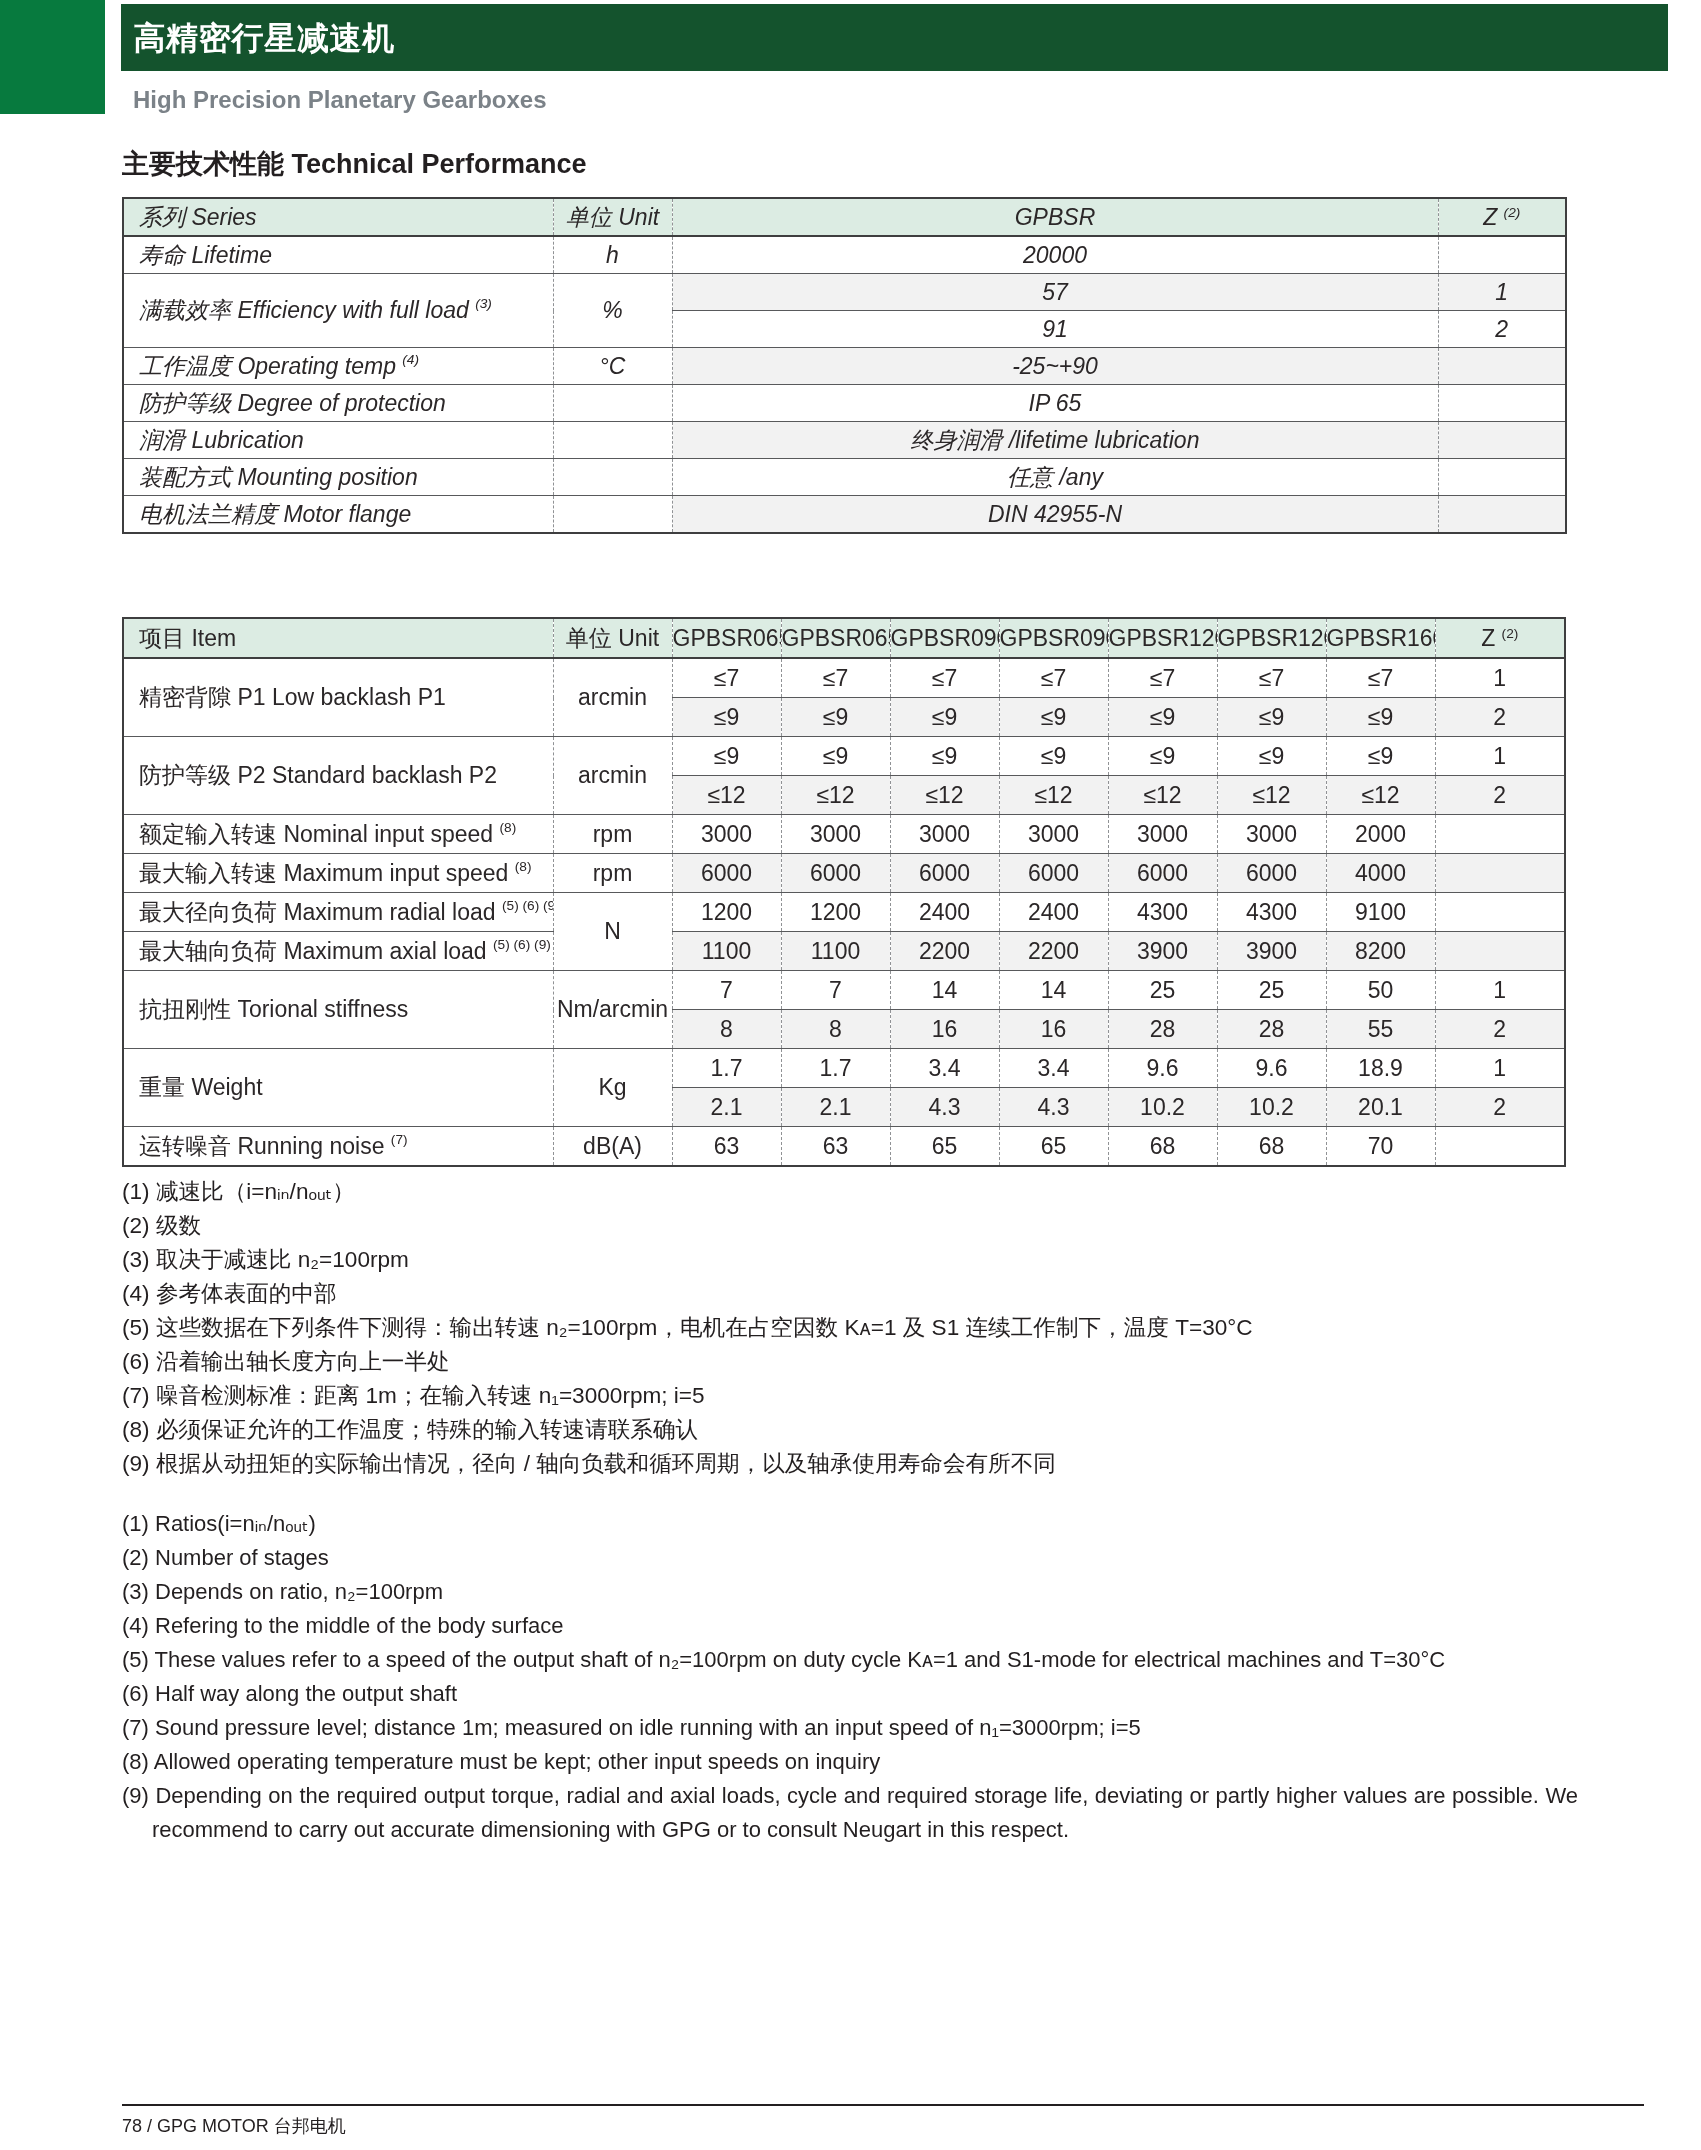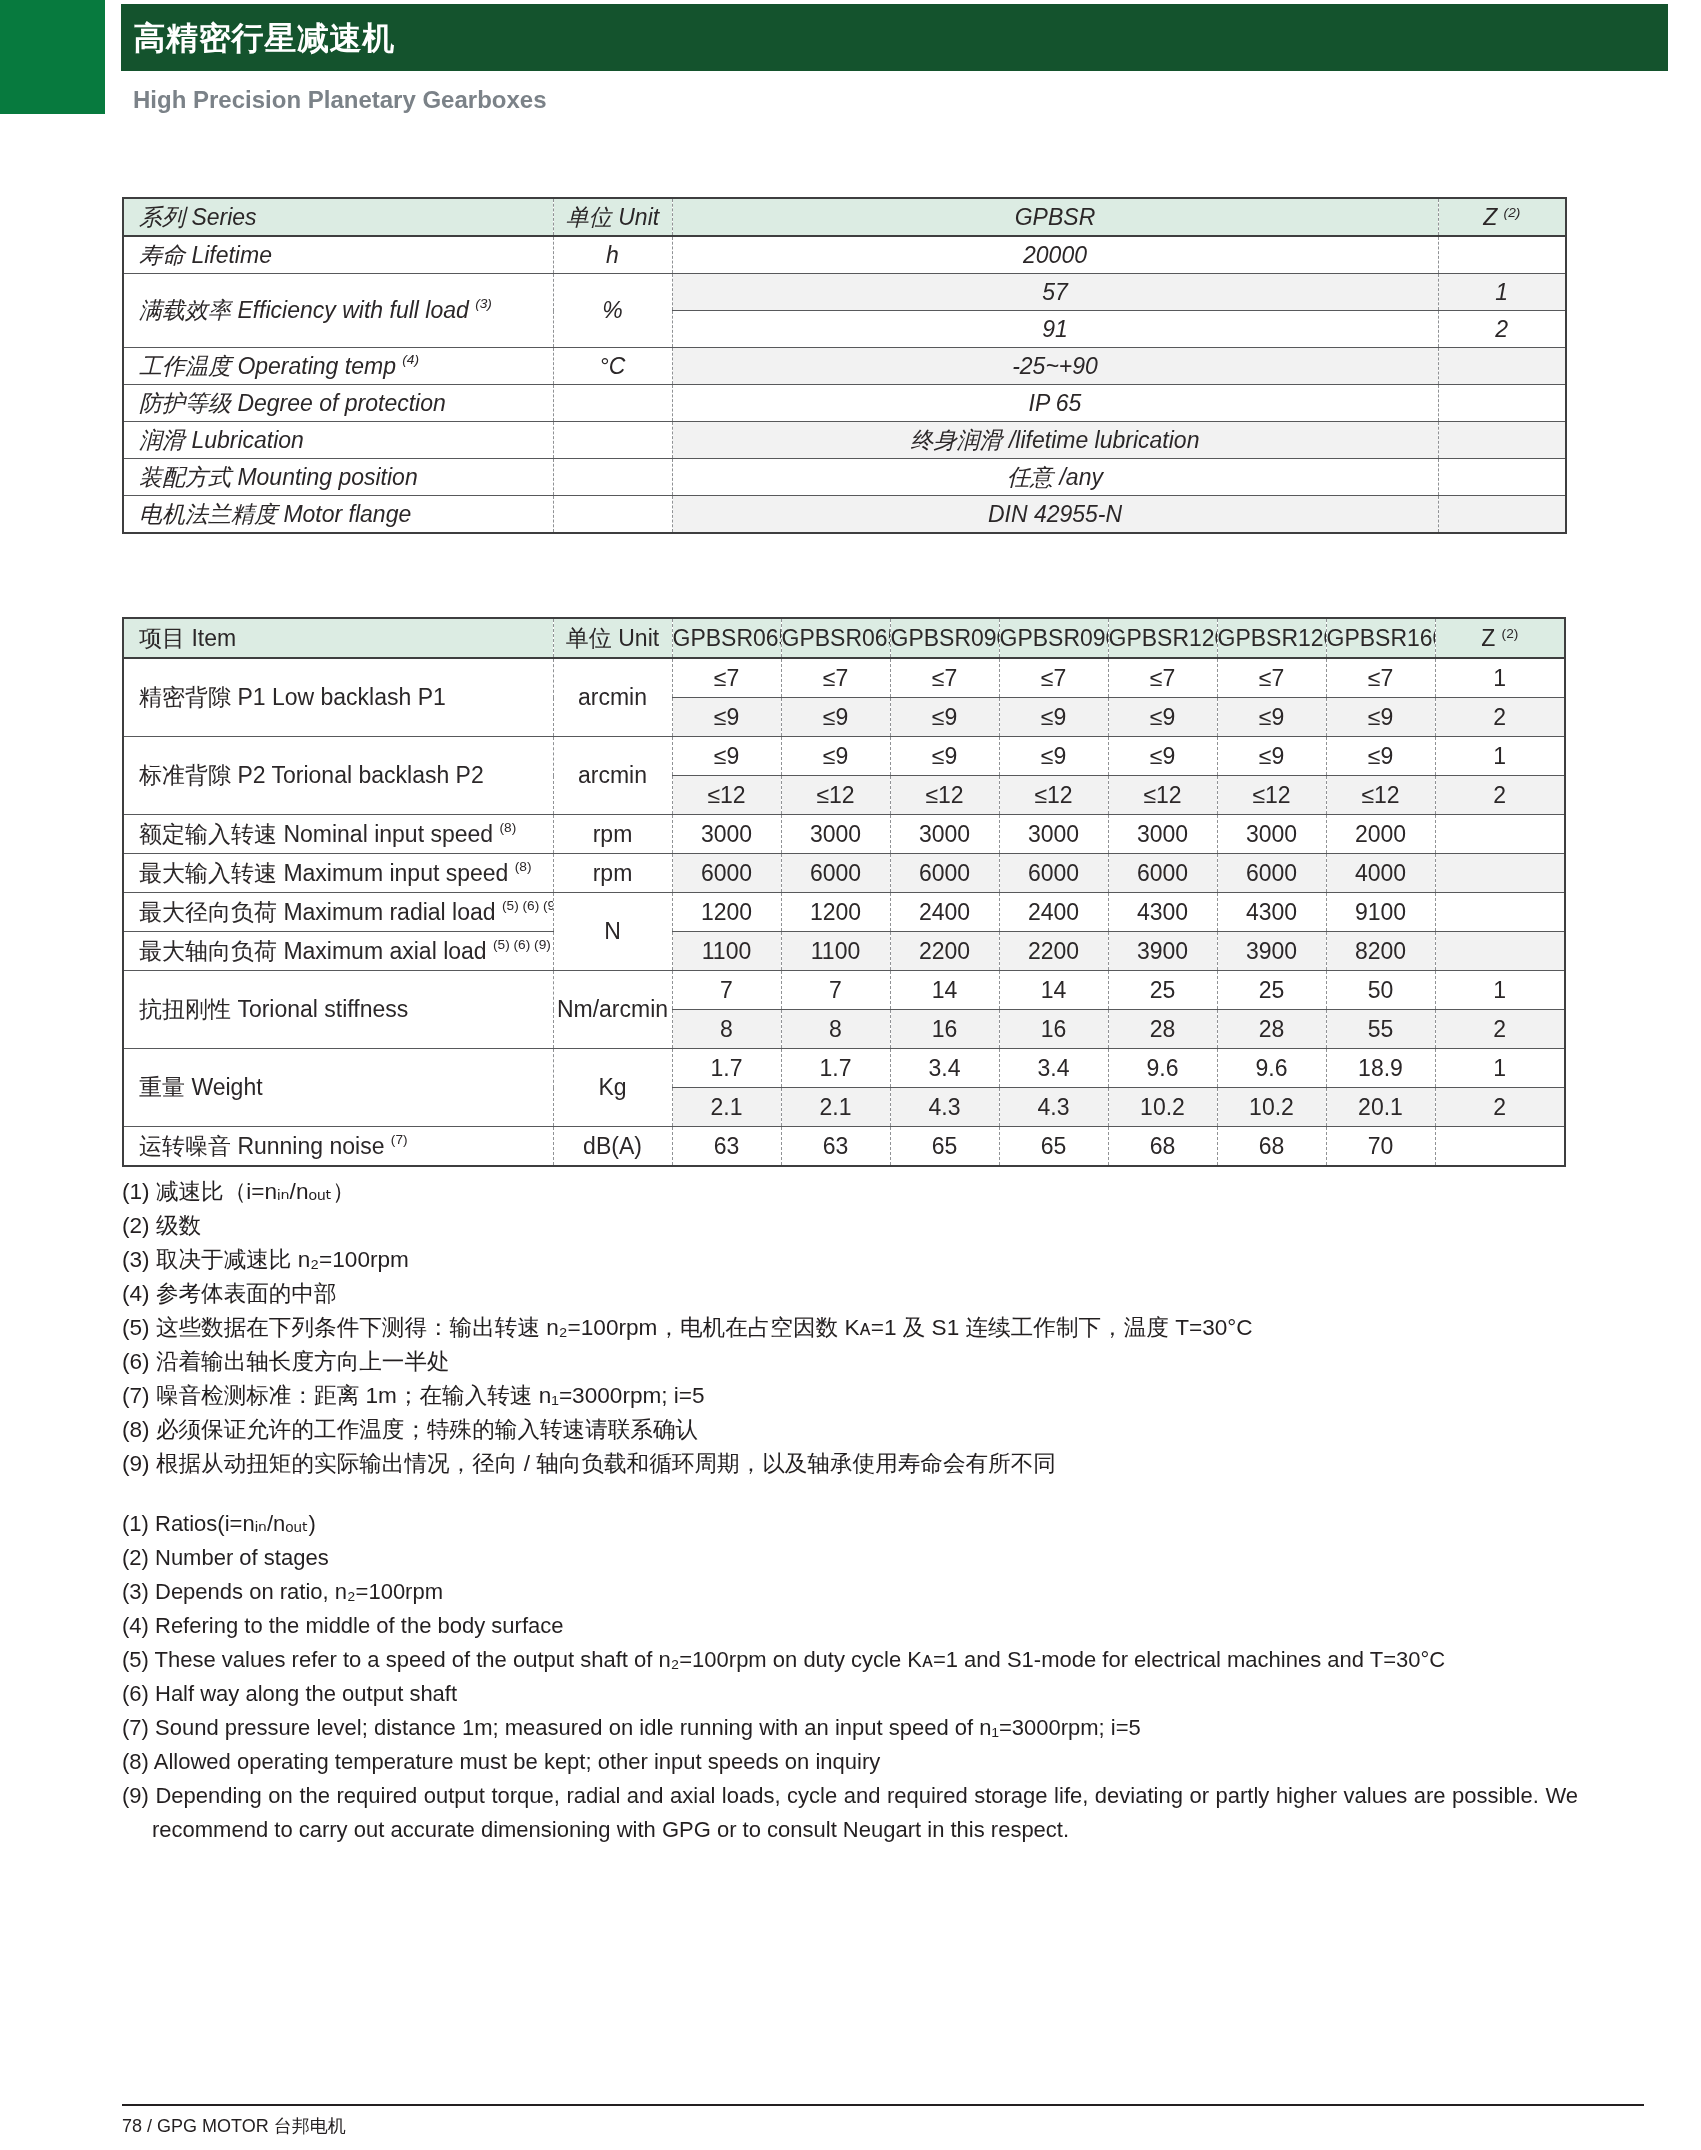--- a/index.html
+++ b/index.html
@@ -45,20 +45,21 @@
 <div class="page">
 
   <div class="accent-block"></div>
 
   <div class="header-bar">
     <div class="t">高精密行星减速机</div>
   </div>
 
   <div class="subtitle">High Precision Planetary Gearboxes</div>
 
+  <div class="section-title">主要技术性能 Technical Performance</div>
 
   <table id="table1">
     <colgroup>
       <col style="width:430px">
         <col style="width:119px">
         <col style="width:766px">
         <col style="width:128px">
     </colgroup>
     <thead>
         <tr>
@@ -162,21 +163,21 @@
           <td class="dash shade">≤9</td>
           <td class="dash shade">≤9</td>
           <td class="dash shade">≤9</td>
           <td class="dash shade">≤9</td>
           <td class="dash shade">≤9</td>
           <td class="dash shade">≤9</td>
           <td class="dash shade">≤9</td>
           <td class="dash shade">2</td>
         </tr>
         <tr>
-          <td class="lbl" rowspan="2">标准背隙 P2 Torional backlash P2</td>
+          <td class="lbl" rowspan="2">防护等级 P2 Standard backlash P2</td>
           <td class="dash" rowspan="2">arcmin</td>
           <td class="dash">≤9</td>
           <td class="dash">≤9</td>
           <td class="dash">≤9</td>
           <td class="dash">≤9</td>
           <td class="dash">≤9</td>
           <td class="dash">≤9</td>
           <td class="dash">≤9</td>
           <td class="dash">1</td>
         </tr>

